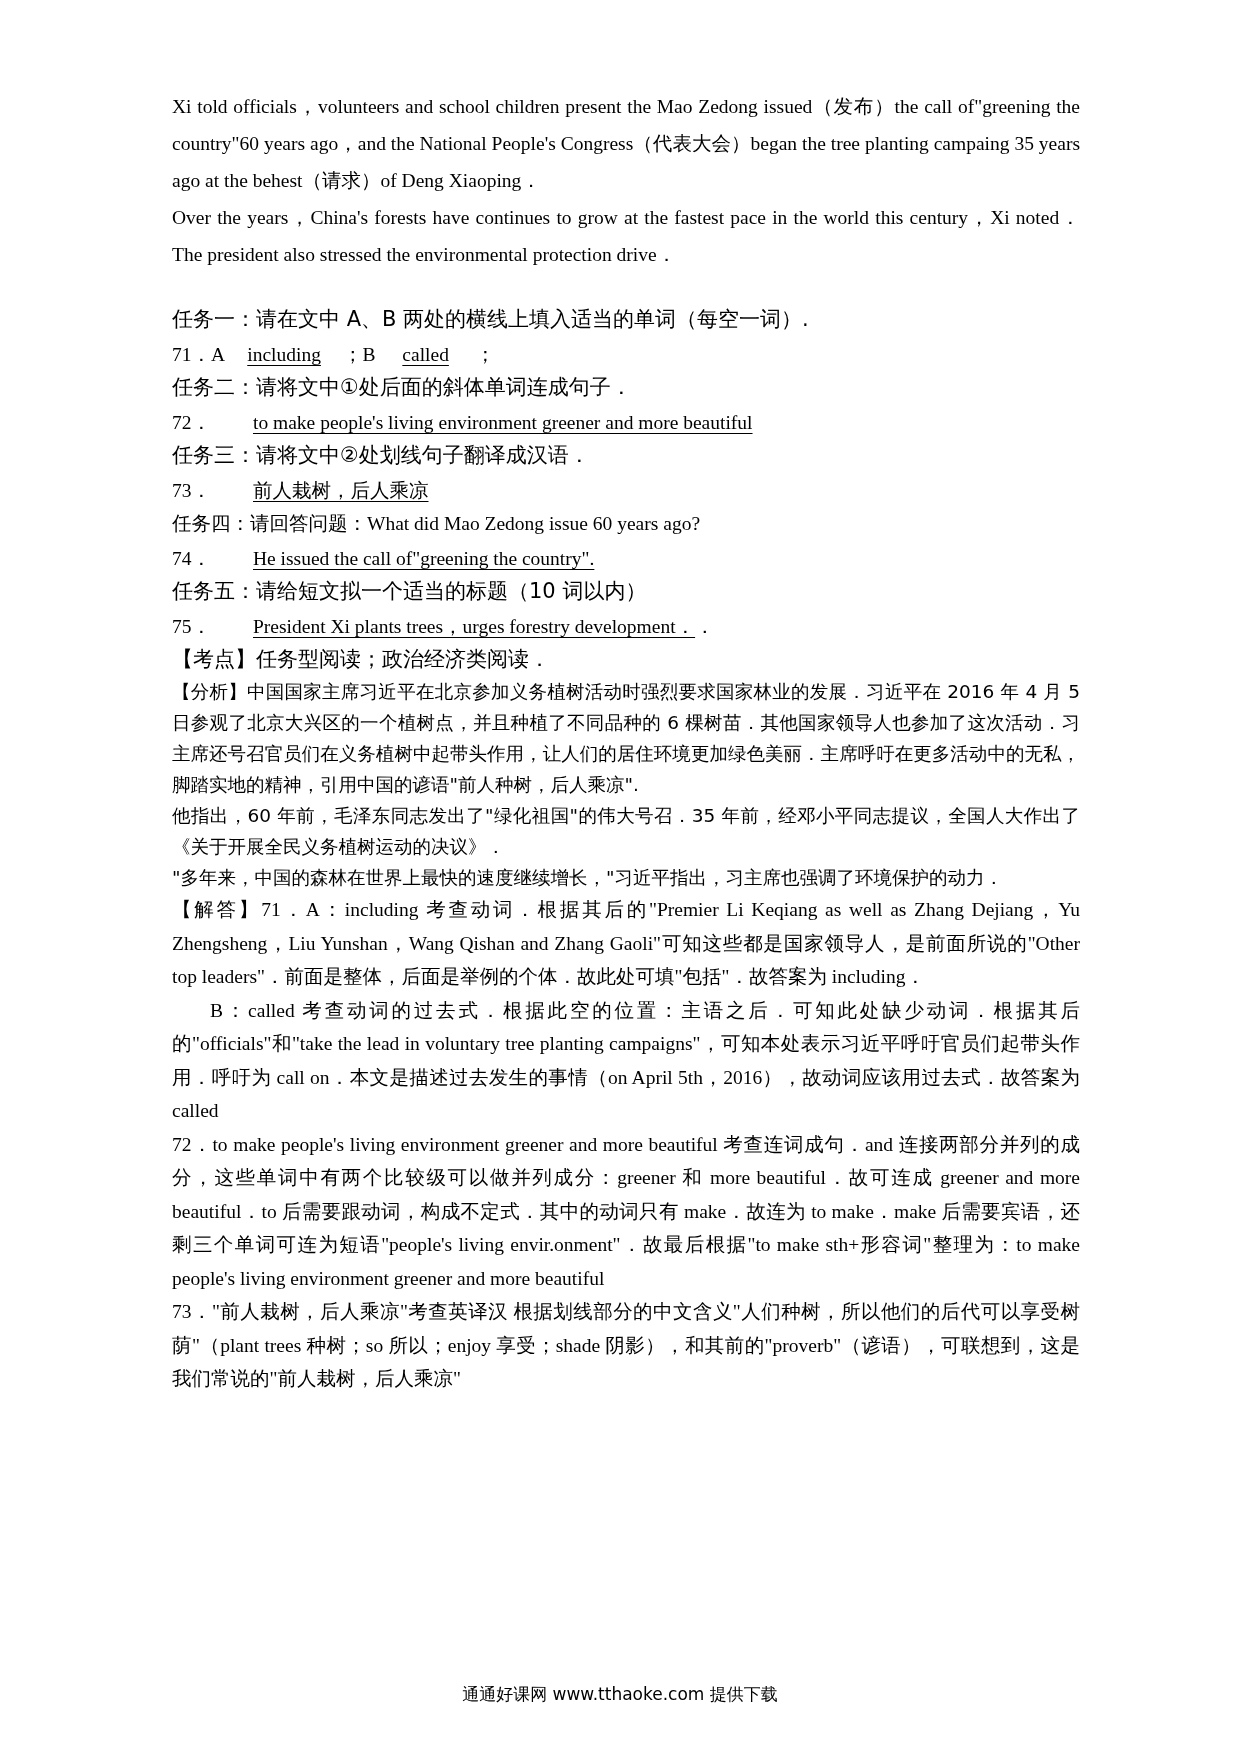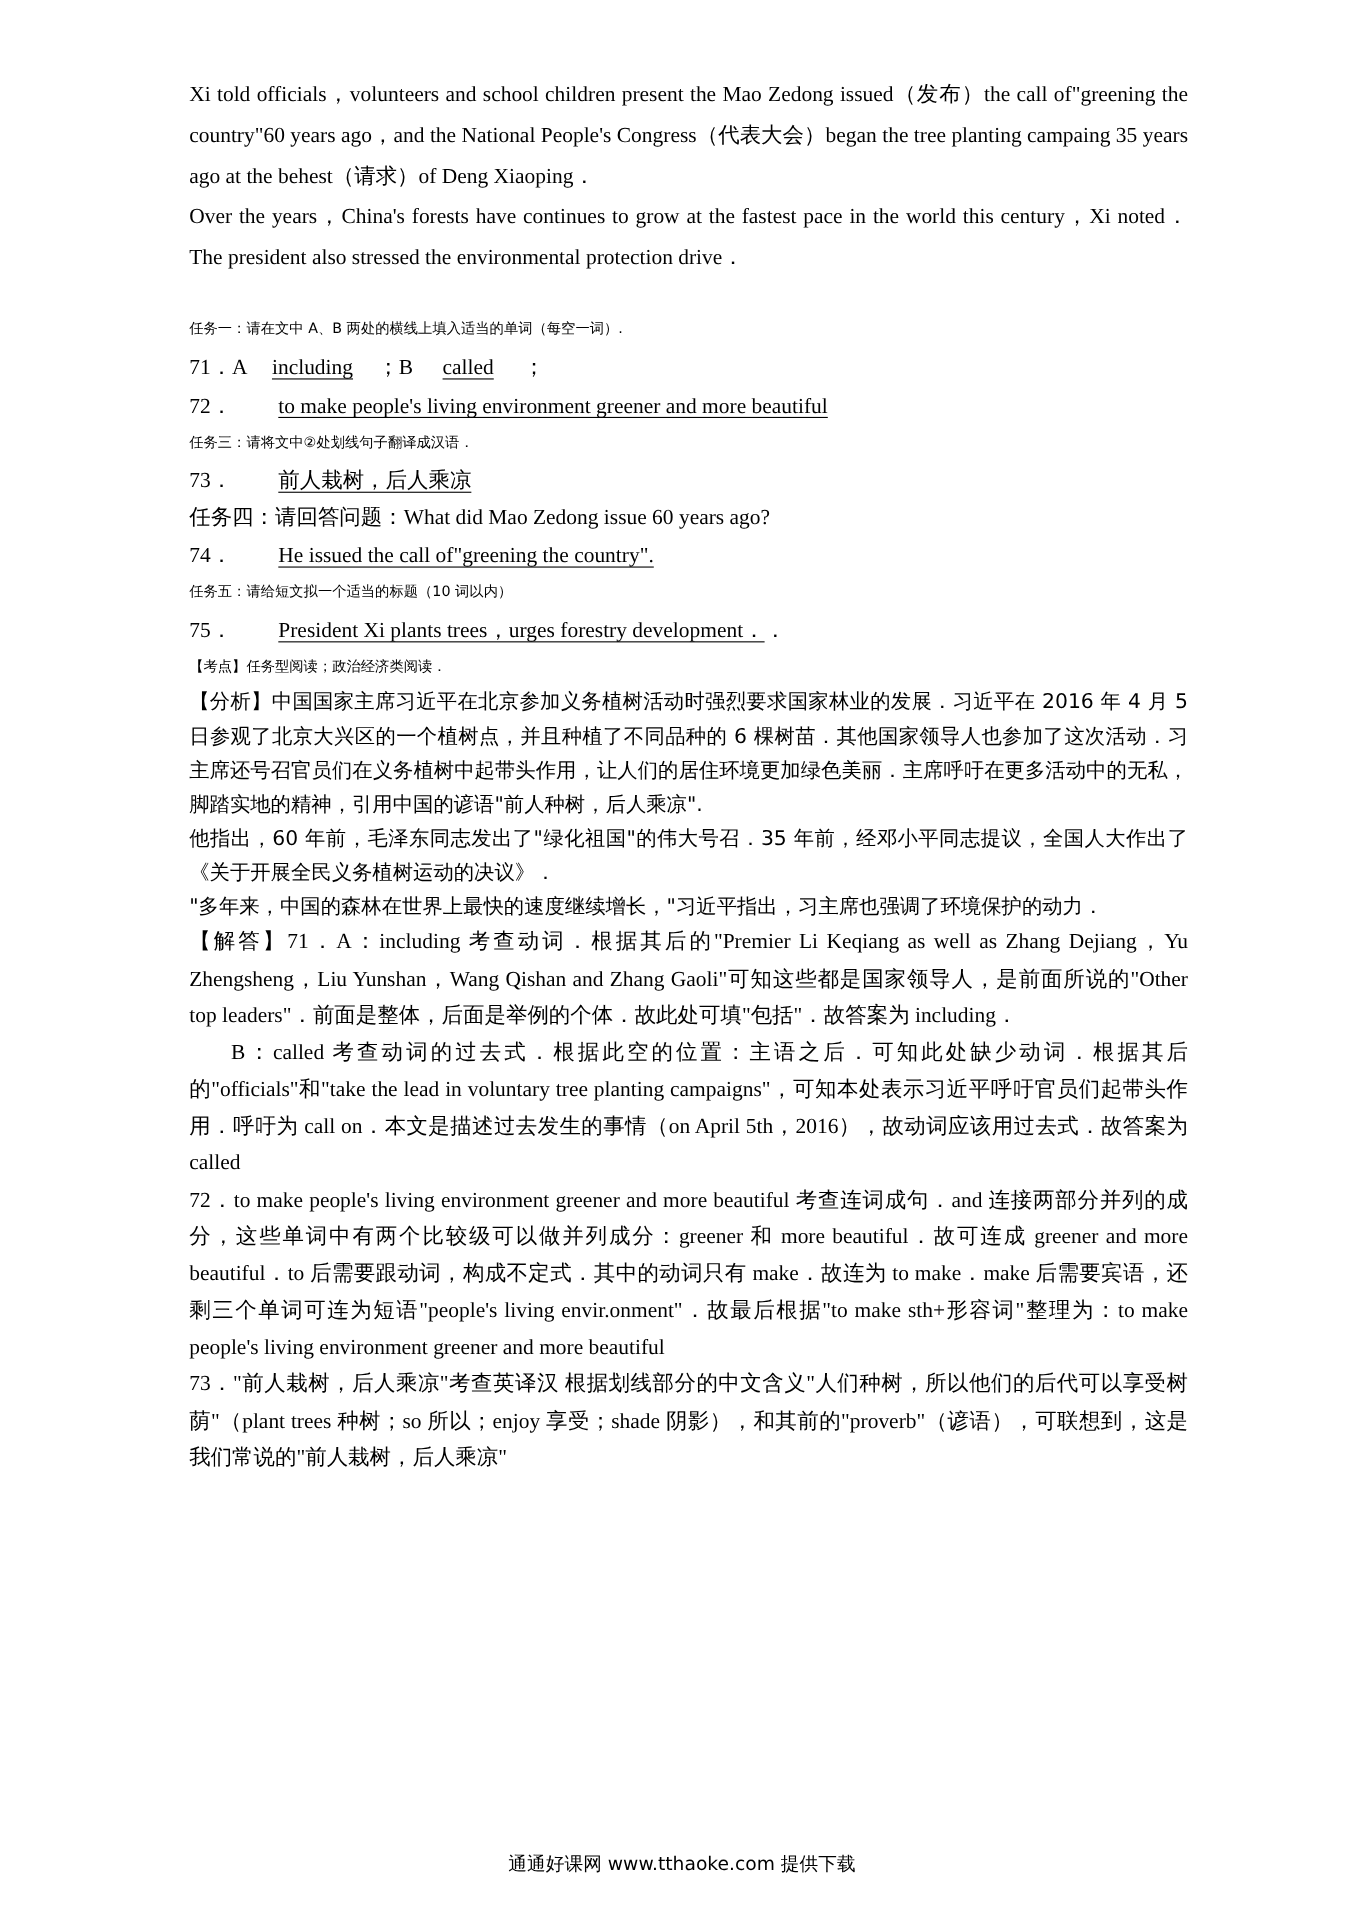--- a/index.html
+++ b/index.html
@@ -9,37 +9,37 @@
   }
   body {
     width: 1240px;
     min-height: 1754px;
     font-family: "Liberation Serif", serif;
     color: #000000;
     position: relative;
   }
   .page {
     box-sizing: border-box;
-    padding: 68px 160px 0 172px;
+    padding: 88px 160px 0 172px;
     width: 1240px;
     min-height: 1754px;
     position: relative;
   }
   p {
     margin: 0;
   }
   .eng {
     font-family: "Liberation Serif", serif;
     font-size: 19.5px;
     line-height: 37px;
     text-align: justify;
   }
   .cn {
     font-family: "DejaVu Sans", sans-serif;
-    font-size: 13px;
+    font-size: 21px;
     line-height: 33px;
   }
   .mix {
     font-family: "Liberation Serif", serif;
     font-size: 19.5px;
     line-height: 33px;
   }
   .gap-before {
     margin-top: 30px;
   }
@@ -104,20 +104,21 @@
 <div class="page">
 
   <p class="eng">Xi told officials，volunteers and school children present the Mao Zedong issued（发布）the call of"greening the country"60 years ago，and the National People's Congress（代表大会）began the tree planting campaing 35 years ago at the behest（请求）of Deng Xiaoping．</p>
   <p class="eng">Over the years，China's forests have continues to grow at the fastest pace in the world this century，Xi noted．The president also stressed the environmental protection drive．</p>
 
   <p class="cn gap-before">任务一：请在文中 A、B 两处的横线上填入适当的单词（每空一词）.</p>
   <p class="mix task-line">
     <span>71．</span><span>A</span><span class="blank-sm">including</span><span>；</span><span>B</span><span class="blank-md">called</span><span>；</span>
   </p>
 
+  <p class="cn">任务二：请将文中①处后面的斜体单词连成句子．</p>
   <p class="mix ans-line">
     <span>72．</span><span class="u sp">to make people's living environment greener and more beautiful</span>
   </p>
 
   <p class="cn">任务三：请将文中②处划线句子翻译成汉语．</p>
   <p class="mix ans-line">
     <span>73．</span><span class="u sp">前人栽树，后人乘凉</span>
   </p>
 
   <p class="mix">任务四：请回答问题：What did Mao Zedong issue 60 years ago?</p>

